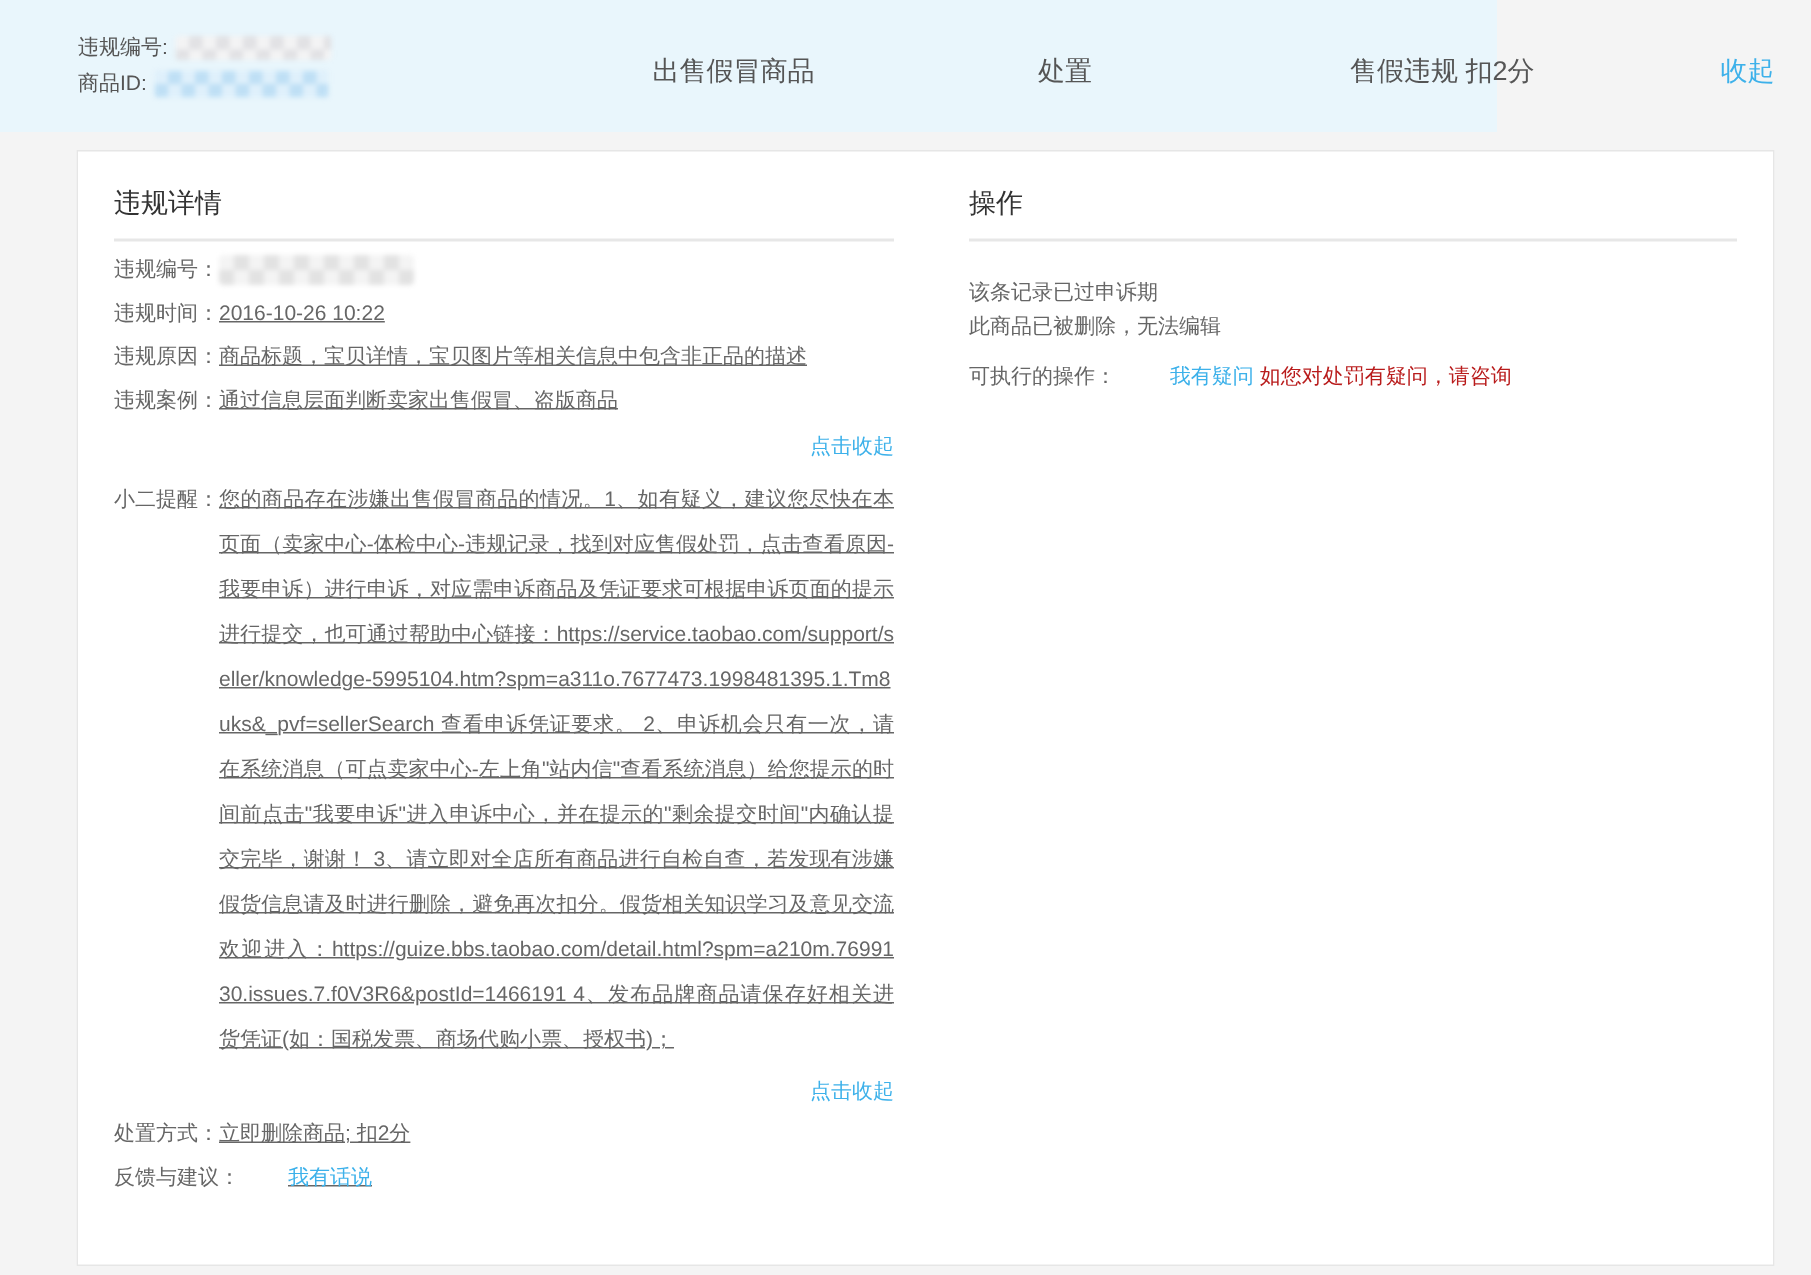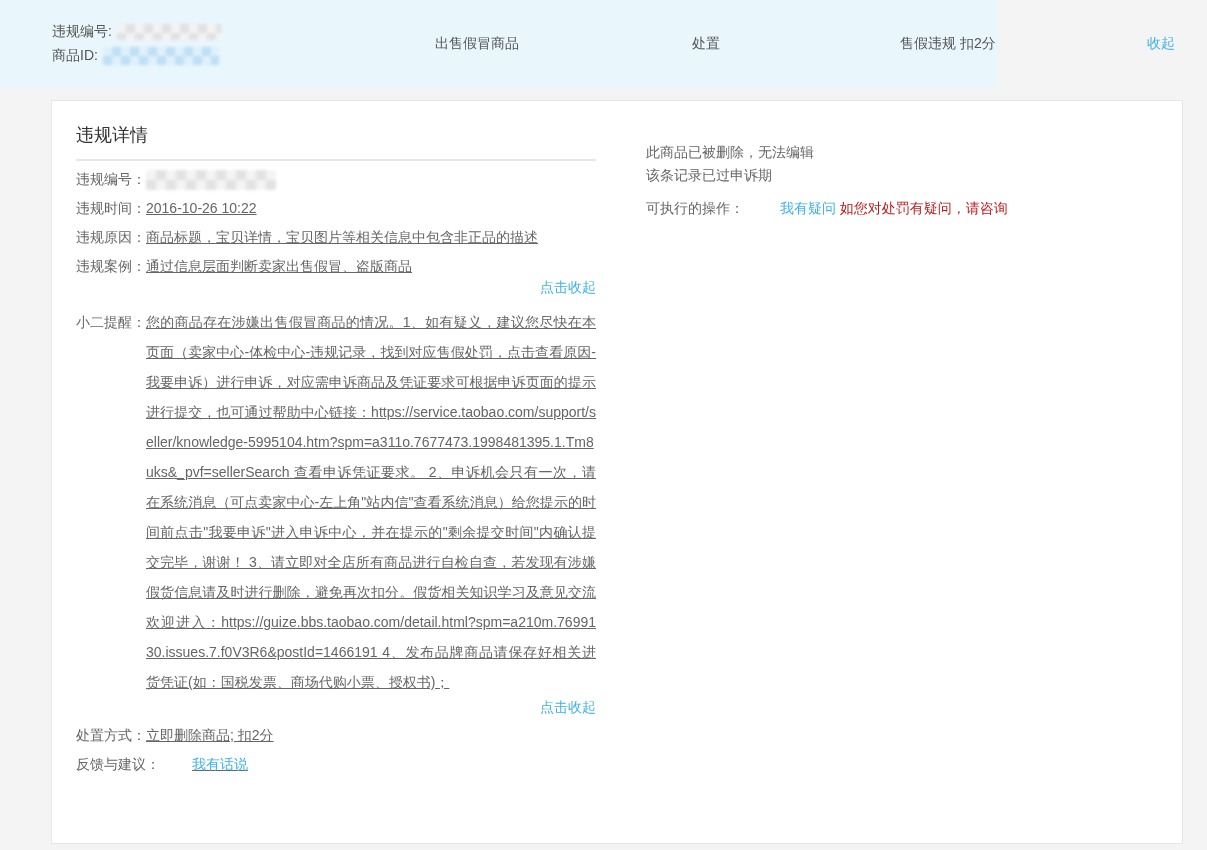--- a/index.html
+++ b/index.html
@@ -35,21 +35,21 @@
   }
   .blur-blue {
     width: 116px; height: 18px;
     background-color: #dff0fb;
     background-image:
       linear-gradient(45deg, #bedff5 25%, transparent 25%, transparent 75%, #bedff5 75%),
       linear-gradient(45deg, #bedff5 25%, transparent 25%, transparent 75%, #bedff5 75%);
     background-size: 18px 18px;
     background-position: 0 0, 9px 9px;
   }
-  .rec-col { position: absolute; top: 35px; font-size: 14px; color: #555; white-space: nowrap; }
+  .rec-col { position: absolute; top: 35px; font-size: 18px; color: #555; white-space: nowrap; }
   .rec-col-type    { left: 435px; }
   .rec-col-action  { left: 692px; }
   .rec-col-penalty { left: 900px; }
   .rec-col-toggle  { left: 1115px; }
   .link { color: #3db1ea; cursor: pointer; text-decoration: none; padding-left: 32px; }
 
   
   .panel {
     position: absolute; left: 51px; top: 100px;
     width: 1132px; height: 744px;
@@ -83,21 +83,21 @@
     background-color: #f4f4f4;
     background-image:
       linear-gradient(45deg, #e2e2e2 25%, transparent 25%, transparent 75%, #e2e2e2 75%),
       linear-gradient(45deg, #e2e2e2 25%, transparent 25%, transparent 75%, #e2e2e2 75%);
     background-size: 20px 20px;
     background-position: 0 0, 10px 10px;
   }
   .collapse-row {
     text-align: right;
     font-size: 14px;
-    margin-top: 2px;
+    margin-top: 12px;
   }
   .reminder-row .detail-value {
     line-height: 30px;
     text-align: justify;
     word-break: break-all;
   }
   .reminder-row { line-height: 30px; margin-top: 10px; }
 
   .op-lines { margin-top: 22px; font-size: 14px; color: #666; line-height: 23px; }
   .op-action-row { margin-top: 13px; font-size: 14px; color: #666; }
@@ -168,24 +168,25 @@
 
     <div class="detail-row">
       <span class="detail-label">反馈与建议：</span>
       <span class="detail-value"><span class="link">我有话说</span></span>
     </div>
   </div>
 
   <div class="col-gap"></div>
 
   <div class="col-right">
+    <h2 class="section-title">操作</h2>
 
     <div class="op-lines">
+      <div>该条记录已过申诉期</div>
       <div>此商品已被删除，无法编辑</div>
-      <div>该条记录已过申诉期</div>
     </div>
 
     <div class="op-action-row">
       <span>可执行的操作：</span>
       <span class="link">我有疑问</span>
       <span class="op-hint">如您对处罚有疑问，请咨询</span>
     </div>
   </div>
 
 </div>

